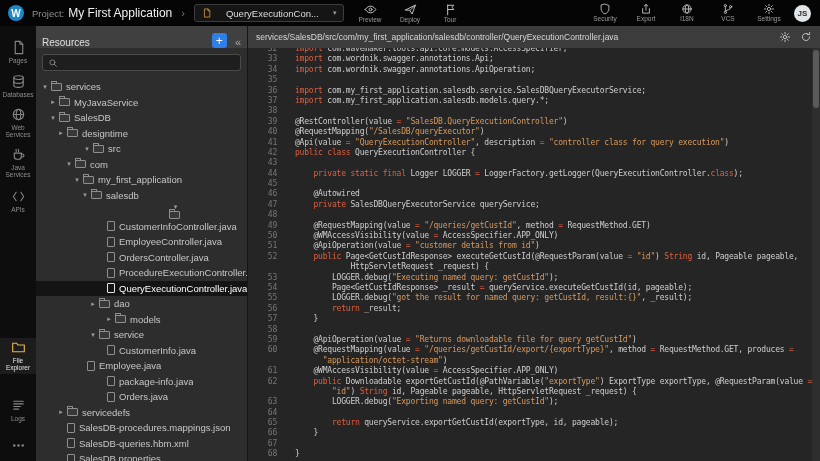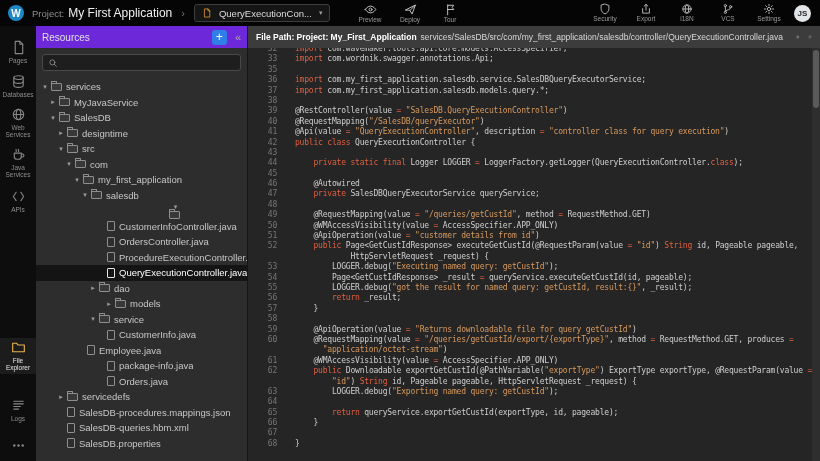--- a/index.html
+++ b/index.html
@@ -10,21 +10,21 @@
 
   
   .header{position:absolute;top:0;left:0;right:0;height:26px;background:#050505;
     display:flex;align-items:center;color:#ccc;padding:0 0 0 8px;z-index:5}
   .logo{width:16px;height:16px;border-radius:50%;background:#1e88c7;color:#fff;
     display:flex;align-items:center;justify-content:center;font-size:10px;font-weight:bold;flex:none;cursor:pointer}
   .proj-label{font-size:9.5px;color:#8f8f8f;margin-left:8px}
   .proj-name{font-size:12px;color:#f0f0f0;margin-left:4px;white-space:nowrap}
   .hdr-chev{color:#777;font-size:11px;margin:0 9px}
   .file-dropdown{height:18px;background:#151515;border:1px solid #3d3d3d;border-radius:3px;
-    display:flex;align-items:center;padding:0 7px;gap:7px;font-size:9.5px;color:#ddd;cursor:pointer;min-width:120px}
+    display:flex;align-items:center;padding:0 7px;gap:14px;font-size:9.5px;color:#ddd;cursor:pointer;min-width:120px}
   .fd-caret{color:#999;font-size:7px;margin-left:auto}
   .center-actions{position:absolute;left:50%;transform:translateX(-50%);display:flex;gap:8px;top:0;height:26px;align-items:center}
   .hact{display:flex;flex-direction:column;align-items:center;justify-content:center;gap:1px;min-width:32px;color:#c2c2c2;cursor:pointer}
   .hact-label{font-size:6.5px;color:#9a9a9a;line-height:1}
   .right-actions{margin-left:auto;display:flex;gap:9px;align-items:center}
   .avatar{width:17px;height:17px;border-radius:50%;background:#e3e6e9;color:#2b2b2b;
     font-size:8px;font-weight:bold;display:flex;align-items:center;justify-content:center;margin:0 9px;cursor:pointer}
 
   
   .activity{position:absolute;top:26px;left:0;width:36px;bottom:0;background:#0d0d0d;
@@ -32,21 +32,21 @@
   .act-item{width:36px;display:flex;flex-direction:column;align-items:center;gap:2px;color:#868686;cursor:pointer;padding:2px 1px}
   .act-label{font-size:6.5px;color:#8e8e8e;text-align:center;line-height:1.15}
   .act-item.active{background:#1c1c1c}
   .act-item.active .icn{color:var(--active)}
   .act-item.active .act-label{color:#e6e6e6}
   .act-spacer{flex:1}
 
   
   .resources{position:absolute;top:26px;left:36px;width:212px;bottom:0;background:#2d2d2d;
     display:flex;flex-direction:column;border-right:1px solid #151515}
-  .res-head{height:22px;flex:none;display:flex;align-items:center;padding:0 6px;background:#6d28d9}
+  .res-head{height:22px;flex:none;display:flex;align-items:flex-end;padding:0 6px;background:#404040}
   .res-title{font-size:10px;color:#e0e0e0;flex:1}
   .plus-btn{width:15px;height:15px;background:var(--accent);border:none;border-radius:3px;color:#fff;
     display:flex;align-items:center;justify-content:center;font-size:12px;line-height:1;cursor:pointer}
   .collapse-btn{color:#aaa;font-size:11px;margin-left:8px;cursor:pointer}
   .search-wrap{padding:6px;flex:none}
   .search-box{height:17px;background:#1e1e1e;border:1px solid #4a4a4a;border-radius:3px;
     display:flex;align-items:center;padding:0 5px;gap:4px}
   .search-box input{background:transparent;border:none;outline:none;color:#ccc;font-size:9px;width:100%;
     font-family:"Liberation Sans",sans-serif}
   .search-box input::placeholder{color:#8a8a8a}
@@ -302,21 +302,21 @@
         <div class="tree-row" style="padding-left: 12px;">
           <span class="chev">▾</span>
           <span class="ficon folder"></span>
           <span class="tlabel">SalesDB</span>
         </div>
         <div class="tree-row" style="padding-left: 20px;">
           <span class="chev">▸</span>
           <span class="ficon folder"></span>
           <span class="tlabel">designtime</span>
         </div>
-        <div class="tree-row" style="padding-left: 20px;">
+        <div class="tree-row" style="padding-left: 20px; margin-left: 26px;">
           <span class="chev">▾</span>
           <span class="ficon folder"></span>
           <span class="tlabel">src</span>
         </div>
         <div class="tree-row" style="padding-left: 28px;">
           <span class="chev">▾</span>
           <span class="ficon folder"></span>
           <span class="tlabel">com</span>
         </div>
         <div class="tree-row" style="padding-left: 36px;">
@@ -331,20 +331,25 @@
         </div>
         <div class="tree-row" style="padding-left: 68px; flex-direction: column;">
           <span class="chev">▾</span>
           <span class="ficon folder"></span>
           <span class="tlabel">controller</span>
         </div>
         <div class="tree-row" style="padding-left: 60px;">
           <span class="chev"></span>
           <span class="ficon file"></span>
           <span class="tlabel">CustomerInfoController.java</span>
+        </div>
+        <div class="tree-row" style="padding-left: 60px;">
+          <span class="chev"></span>
+          <span class="ficon file"></span>
+          <span class="tlabel">EmployeeController.java</span>
         </div>
         <div class="tree-row" style="padding-left: 60px;">
           <span class="chev"></span>
           <span class="ficon file"></span>
           <span class="tlabel">OrdersController.java</span>
         </div>
         <div class="tree-row" style="padding-left: 60px;">
           <span class="chev"></span>
           <span class="ficon file"></span>
           <span class="tlabel">ProcedureExecutionController.java</span>
@@ -407,40 +412,40 @@
         <div class="tree-row" style="padding-left: 20px;">
           <span class="chev"></span>
           <span class="ficon file"></span>
           <span class="tlabel">SalesDB.properties</span>
         </div>
       </div>
   </aside>
 
   <main class="main">
     <div class="filebar">
-      <span class="fp-prefix">File Path: Project: My_First_Application</span>
       <span class="fp-path">services/SalesDB/src/com/my_first_application/salesdb/controller/QueryExecutionController.java</span>
       <span class="fb-spacer"></span>
       <span class="icn fb-icn">
           <svg viewBox="0 0 16 16" fill="none" stroke="currentColor" stroke-width="1.2" stroke-linecap="round" stroke-linejoin="round">
             <circle cx="8" cy="8" r="2.2"></circle>
             <path d="M8 1.8v2M8 12.2v2M1.8 8h2M12.2 8h2M3.6 3.6l1.4 1.4M11 11l1.4 1.4M12.4 3.6L11 5M5 11l-1.4 1.4"></path>
           </svg>
         </span>
       <span class="icn fb-icn">
           <svg viewBox="0 0 16 16" fill="none" stroke="currentColor" stroke-width="1.2" stroke-linecap="round" stroke-linejoin="round">
             <path d="M12.8 8A4.8 4.8 0 1 1 11 4.2"></path>
             <path d="M12.8 1.8v3h-3"></path>
           </svg>
         </span>
     </div>
     <div class="editor">
       <div class="code">
           <div class="crow"><span class="ln">32</span><span class="ctext"><span class="tok-k">import </span><span class="tok-p">com.wavemaker.tools.api.core.models.AccessSpecifier;</span></span></div>
           <div class="crow"><span class="ln">33</span><span class="ctext"><span class="tok-k">import </span><span class="tok-p">com.wordnik.swagger.annotations.Api;</span></span></div>
+          <div class="crow"><span class="ln">34</span><span class="ctext"><span class="tok-k">import </span><span class="tok-p">com.wordnik.swagger.annotations.ApiOperation;</span></span></div>
           <div class="crow"><span class="ln">35</span><span class="ctext"></span></div>
           <div class="crow"><span class="ln">36</span><span class="ctext"><span class="tok-k">import </span><span class="tok-p">com.my_first_application.salesdb.service.SalesDBQueryExecutorService;</span></span></div>
           <div class="crow"><span class="ln">37</span><span class="ctext"><span class="tok-k">import </span><span class="tok-p">com.my_first_application.salesdb.models.query.*;</span></span></div>
           <div class="crow"><span class="ln">38</span><span class="ctext"></span></div>
           <div class="crow"><span class="ln">39</span><span class="ctext"><span class="tok-p">@RestController(value </span><span class="tok-o">= </span><span class="tok-s">"SalesDB.QueryExecutionController"</span><span class="tok-p">)</span></span></div>
           <div class="crow"><span class="ln">40</span><span class="ctext"><span class="tok-p">@RequestMapping(</span><span class="tok-s">"/SalesDB/queryExecutor"</span><span class="tok-p">)</span></span></div>
           <div class="crow"><span class="ln">41</span><span class="ctext"><span class="tok-p">@Api(value </span><span class="tok-o">= </span><span class="tok-s">"QueryExecutionController"</span><span class="tok-p">, description </span><span class="tok-o">= </span><span class="tok-s">"controller class for query execution"</span><span class="tok-p">)</span></span></div>
           <div class="crow"><span class="ln">42</span><span class="ctext"><span class="tok-k">public class </span><span class="tok-p">QueryExecutionController {</span></span></div>
           <div class="crow"><span class="ln">43</span><span class="ctext"></span></div>
           <div class="crow"><span class="ln">44</span><span class="ctext"><span class="tok-p">    </span><span class="tok-k">private static final </span><span class="tok-p">Logger LOGGER </span><span class="tok-o">= </span><span class="tok-p">LoggerFactory.getLogger(QueryExecutionController.</span><span class="tok-k">class</span><span class="tok-p">);</span></span></div>

